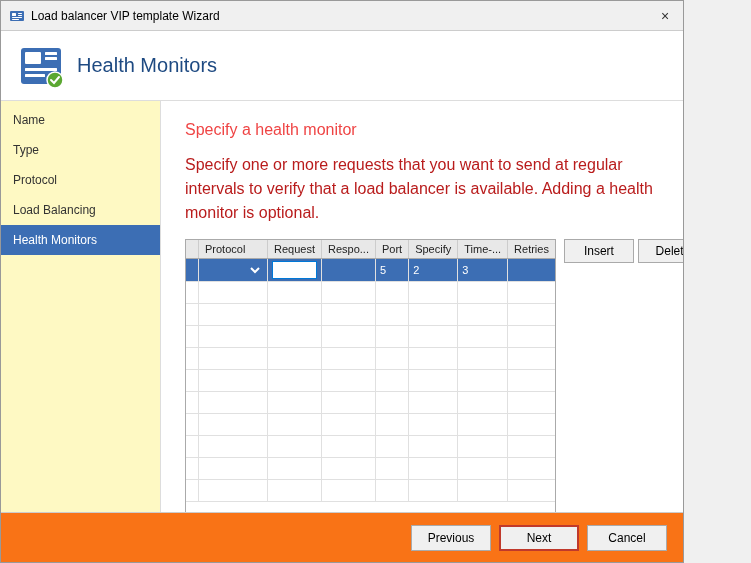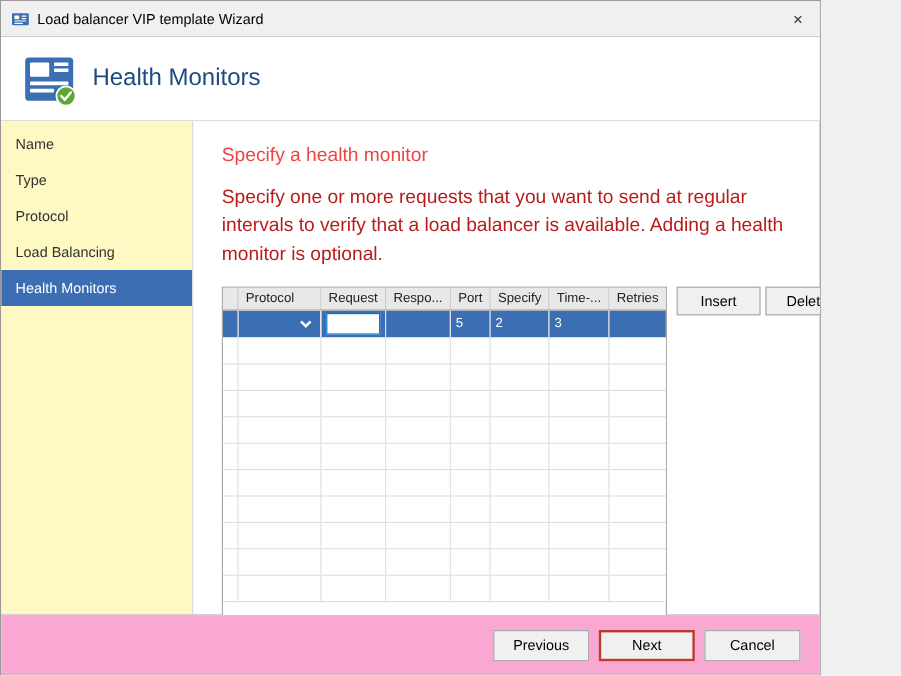--- a/index.html
+++ b/index.html
@@ -227,21 +227,21 @@
       display: flex;
       flex-direction: column;
       min-height: 280px;
       border: 1px solid #aaa;
       background: white;
     }
 
     
     .footer {
       height: 50px;
-      background: #f9a8d4;
+      background: #f97316;
       border-top: 1px solid #ccc;
       display: flex;
       align-items: center;
       justify-content: flex-end;
       padding: 0 16px;
       gap: 8px;
       flex-shrink: 0;
     }
     .footer-btn {
       width: 80px;

